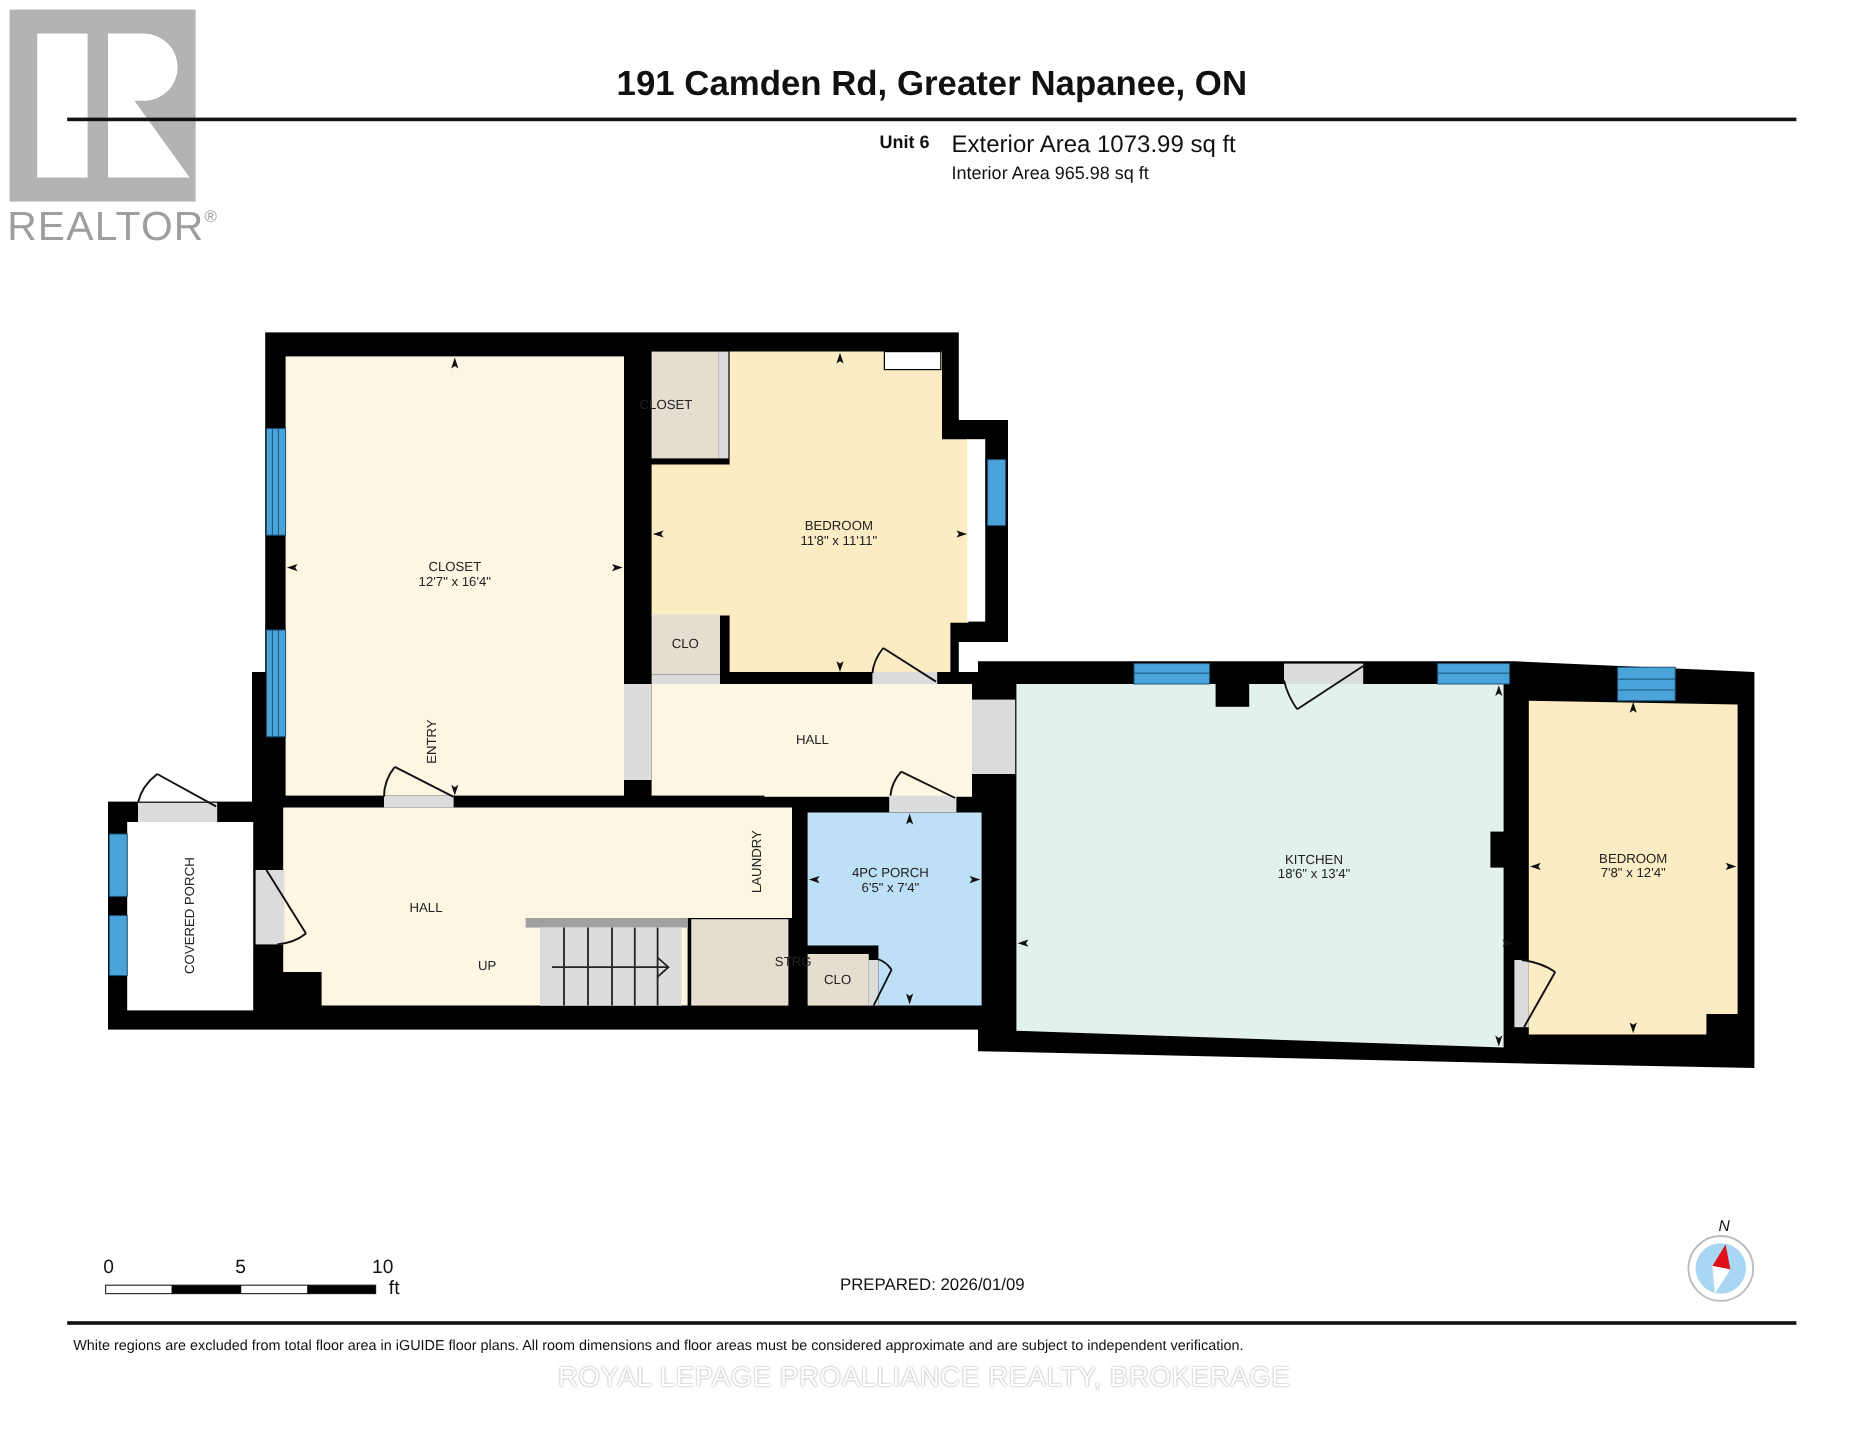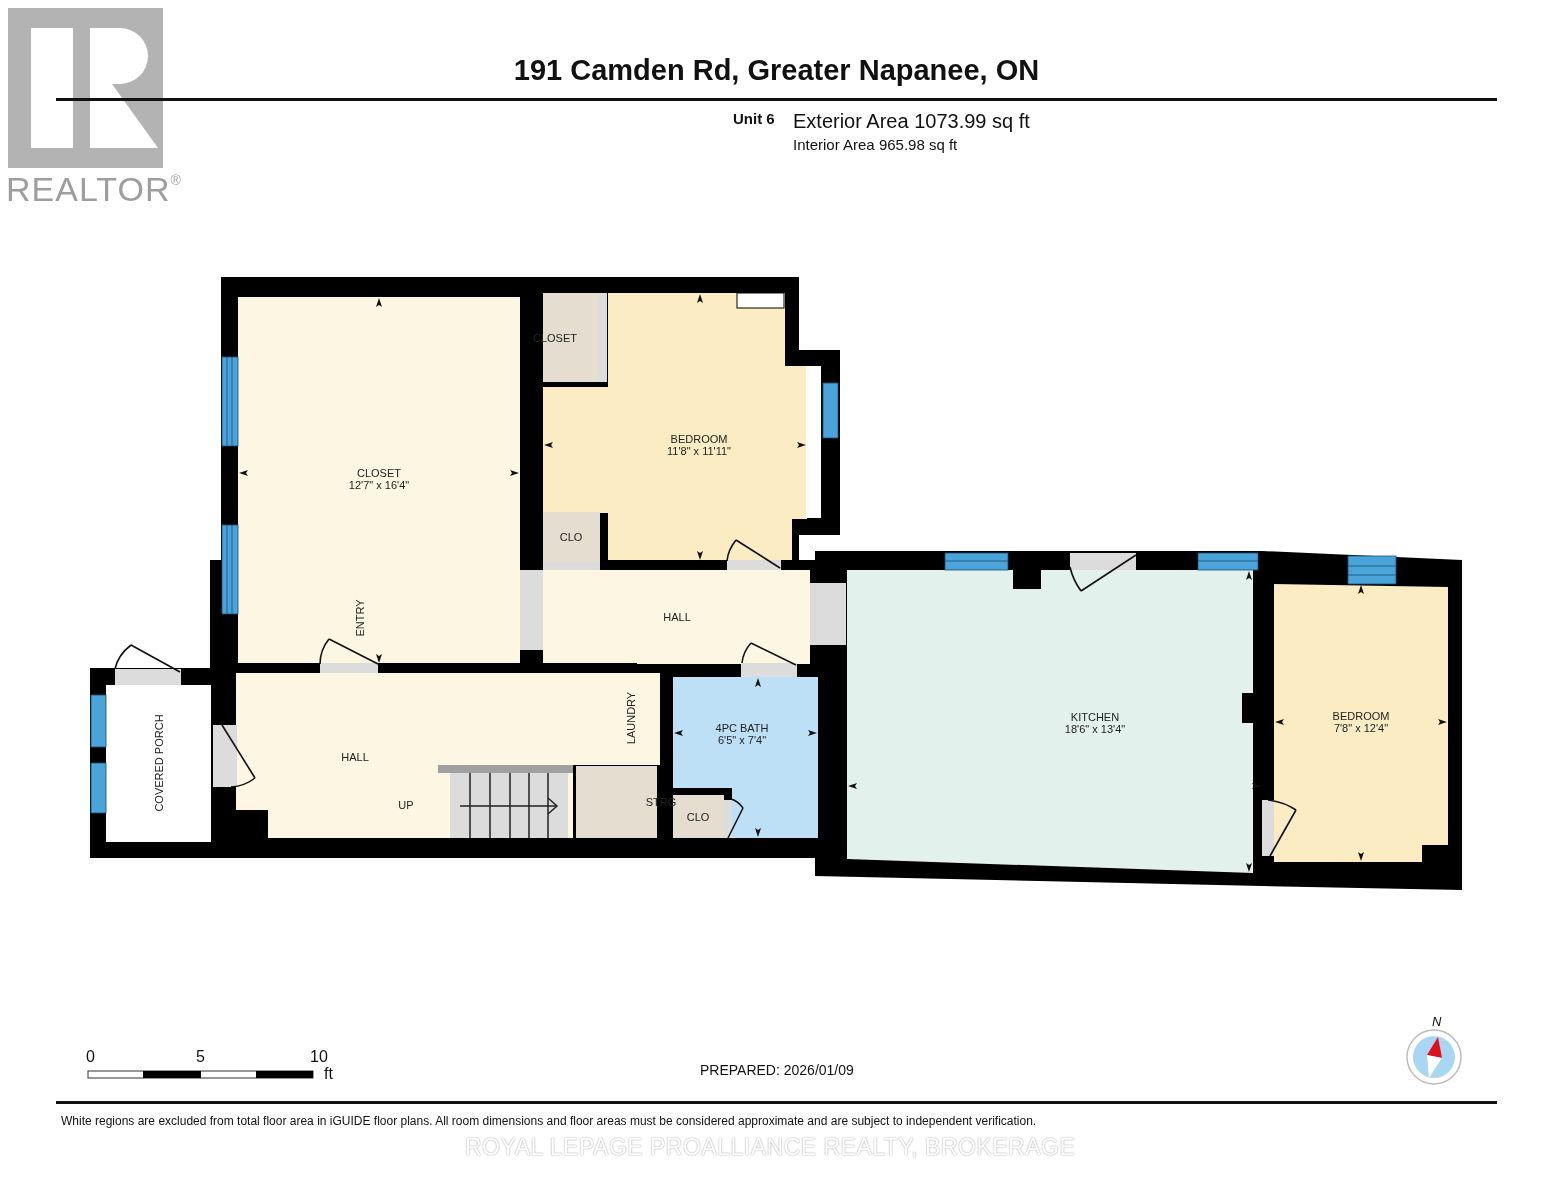--- a/index.html
+++ b/index.html
@@ -195,21 +195,21 @@
     <div>11'8" x 11'11"</div>
   </div>
 <div class="rl" style="left:555px;top:338px;">CLOSET</div>
 <div class="rl" style="left:571px;top:537px;">CLO</div>
 <div class="rl" style="left:677px;top:617px;">HALL</div>
 <div class="rl" style="left:355px;top:757px;">HALL</div>
 <div class="rl vert" style="left:631px;top:718px;">LAUNDRY</div>
 <div class="rl" style="left:406px;top:805px;">UP</div>
 <div class="rl" style="left:617px;top:802px;margin-left:44px;">STRG</div>
 <div class="rl" style="left:742px;top:734px;">
-    <div>4PC BATH</div>
+    <div>4PC PORCH</div>
     <div>6'5" x 7'4"</div>
   </div>
 <div class="rl" style="left:698px;top:817px;">CLO</div>
 <div class="rl vert" style="left:159px;top:763px;">COVERED PORCH</div>
 <div class="rl" style="left:1095px;top:723px;">
     <div>KITCHEN</div>
     <div>18'6" x 13'4"</div>
   </div>
 <div class="rl" style="left:1361px;top:722px;">
     <div>BEDROOM</div>

